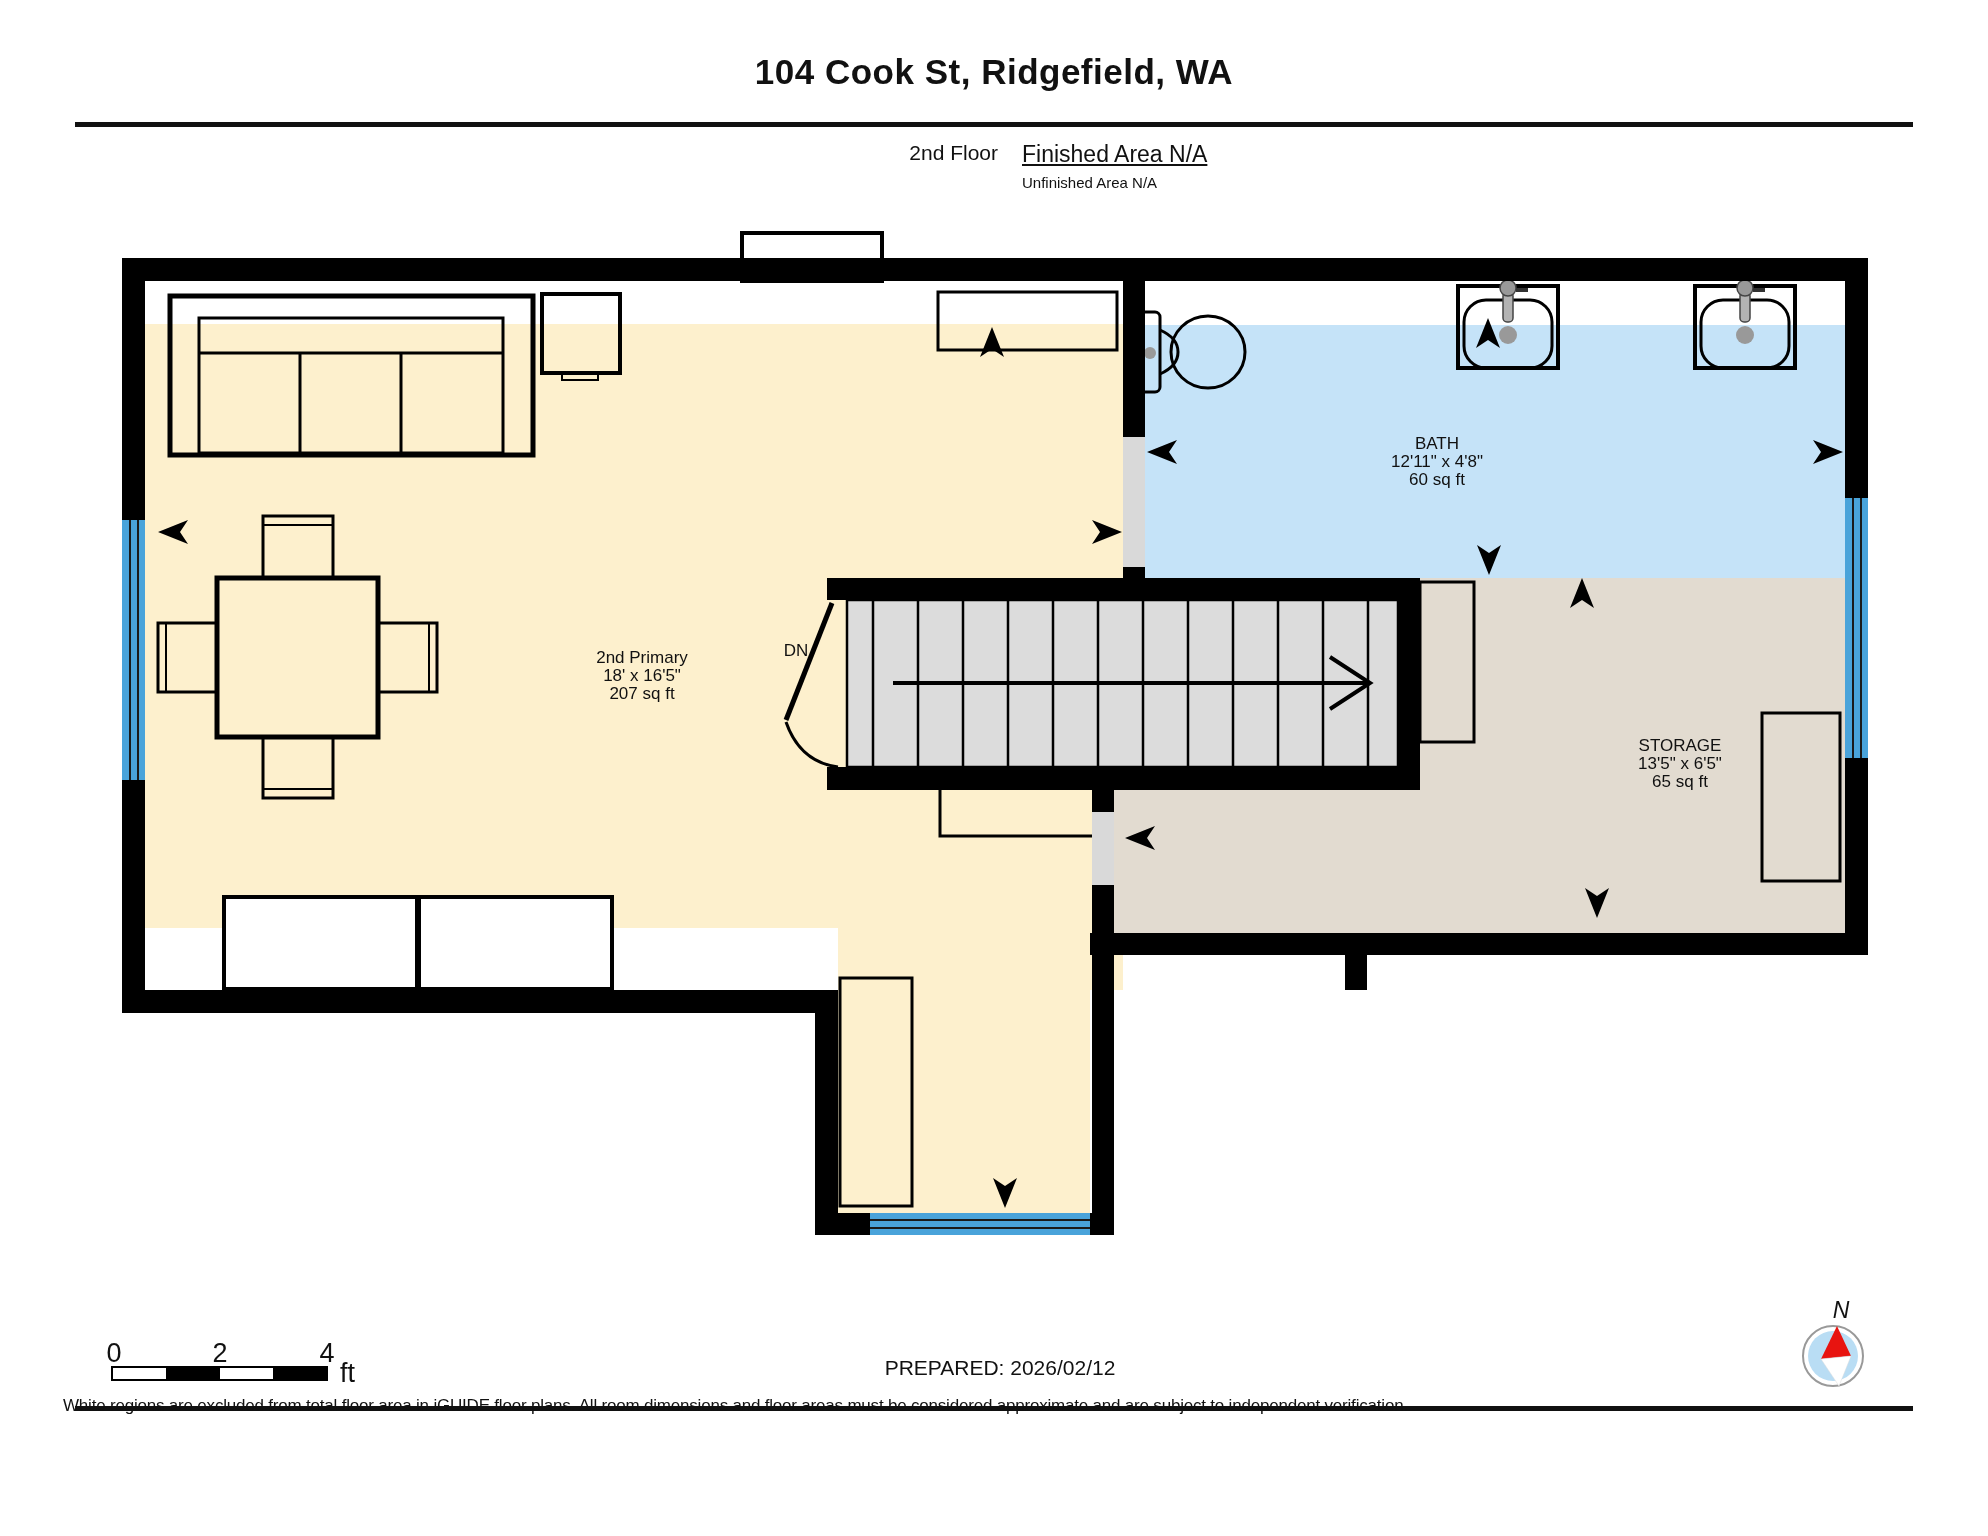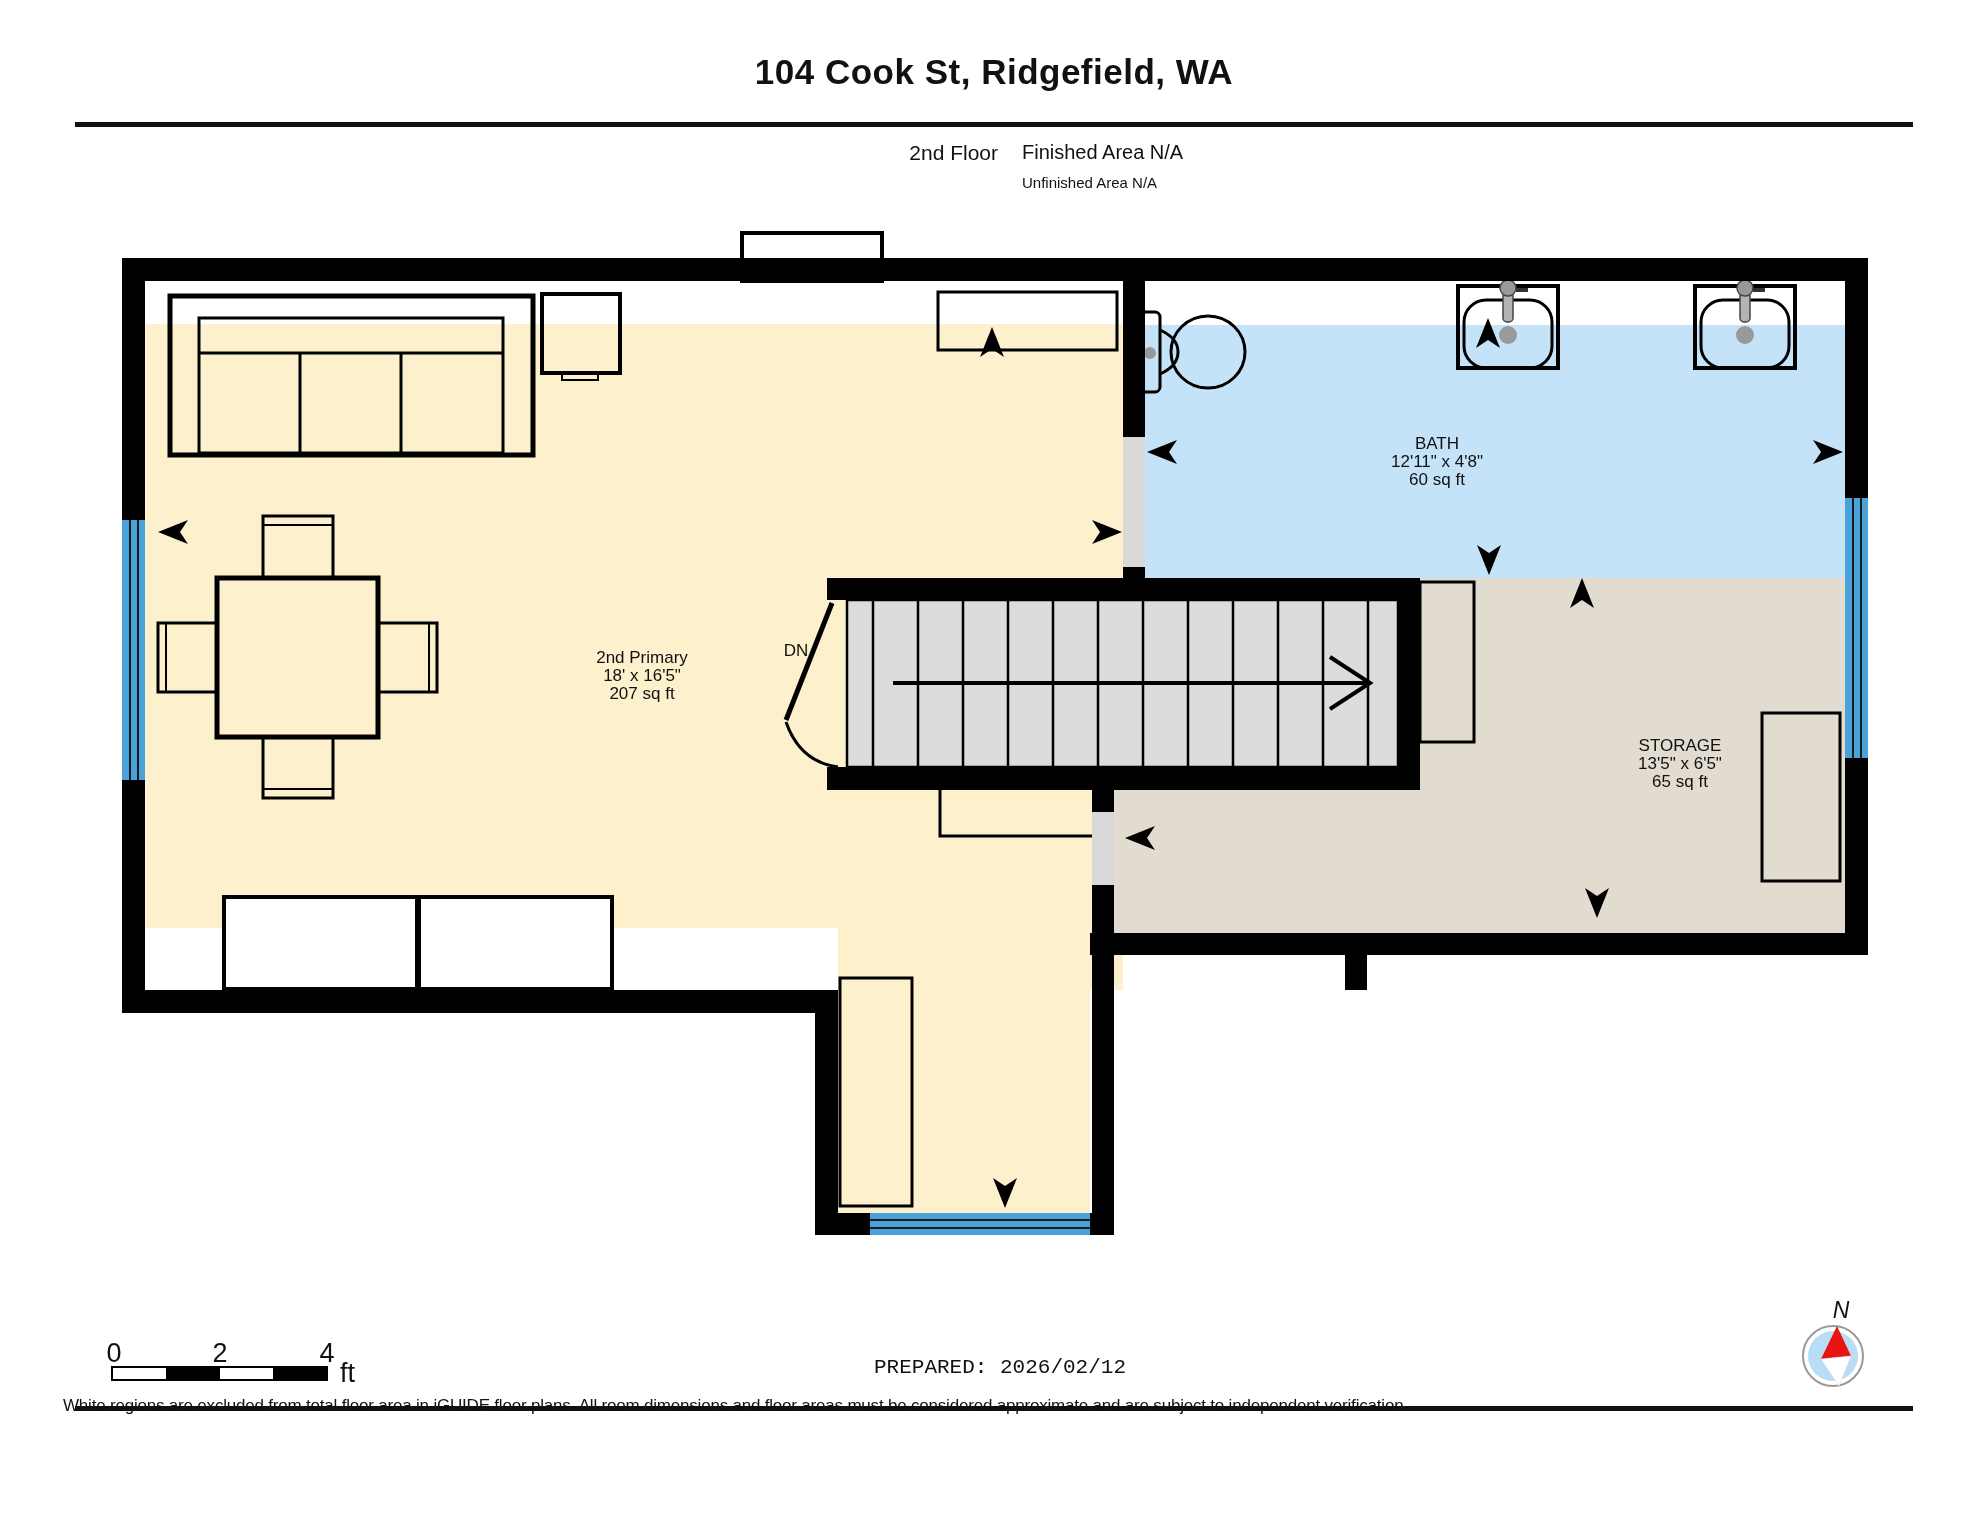--- a/index.html
+++ b/index.html
@@ -6,23 +6,23 @@
   body{width:1988px;height:1536px;position:relative;overflow:hidden;
        font-family:"Liberation Sans",sans-serif;color:#111;}
   .abs{position:absolute;}
   .title{left:0;top:52px;width:1988px;text-align:center;
          font-size:35px;font-weight:bold;letter-spacing:.5px;}
   .rule{left:75px;width:1838px;background:#111;}
   .rule-top{top:122px;height:5px;}
   .rule-bottom{top:1406px;height:5px;}
   .floor-label{left:700px;top:141px;width:298px;text-align:right;
                font-size:21px;font-weight:normal;}
-  .area-line1{left:1022px;top:141px;font-size:20px;}
+  .area-line1{left:1022px;top:141px;font-size:23px;text-decoration:underline;}
   .area-line2{left:1022px;top:174px;font-size:15px;}
-  .prepared{left:750px;top:1356px;width:500px;text-align:center;font-size:21px;font-family:Liberation Mono, monospace;}
+  .prepared{left:750px;top:1356px;width:500px;text-align:center;font-size:21px;}
   .disclaimer{left:63px;top:1396px;width:1880px;font-size:17px;letter-spacing:-0.2px;}
   svg text{font-family:"Liberation Sans",sans-serif;}
   .room-label{font-size:17px;fill:#111;text-anchor:middle;}
   .dn-label{font-size:17px;fill:#111;text-anchor:middle;}
   .scale-num{font-size:27px;fill:#111;text-anchor:middle;}
   .scale-ft{font-size:27px;fill:#111;}
   .north-n{font-size:23px;font-style:italic;fill:#111;text-anchor:middle;}
 </style>
 </head>
 <body>

